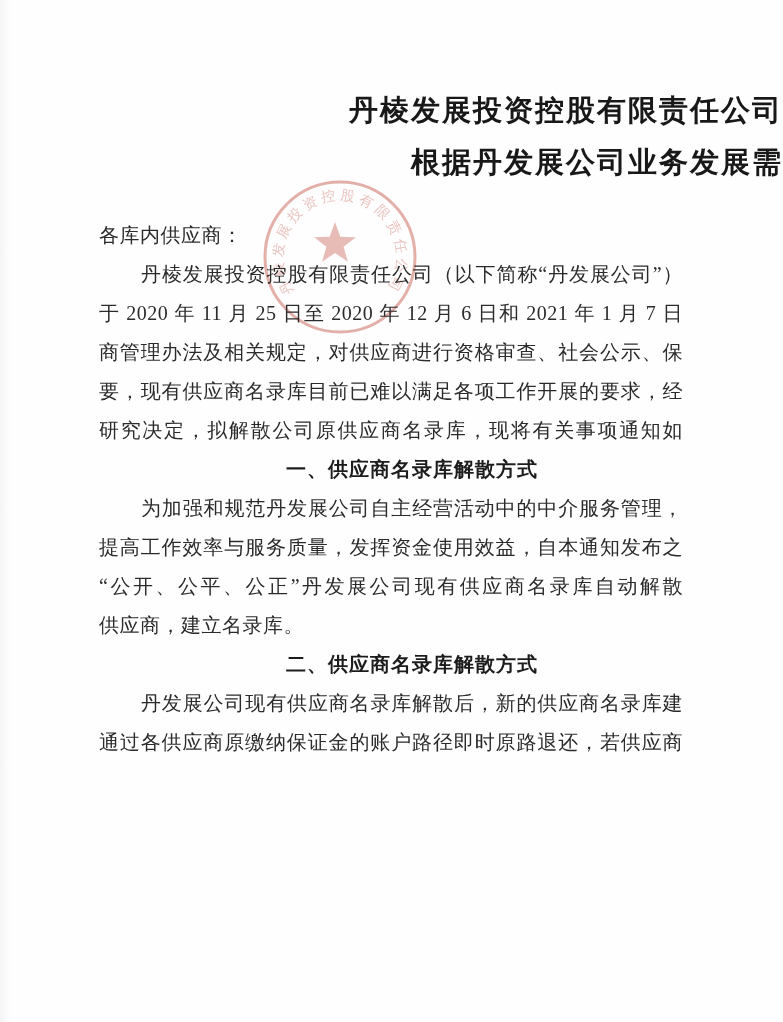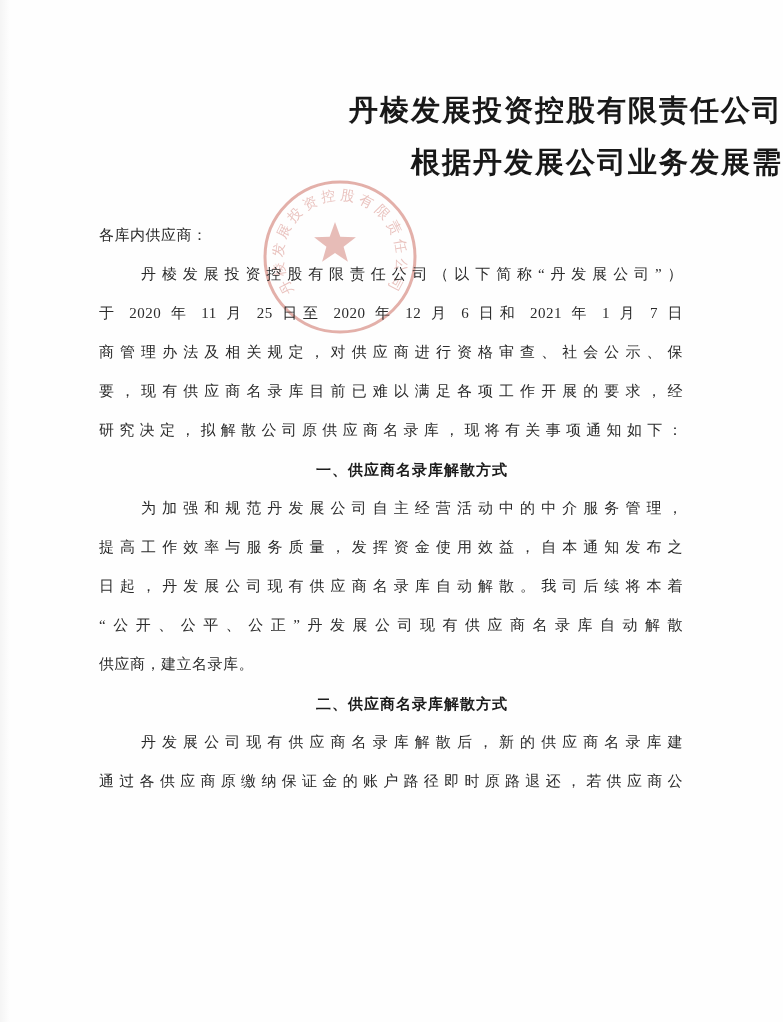--- a/index.html
+++ b/index.html
@@ -38,21 +38,21 @@
   }
   .body-block {
     position: absolute;
     top: 216px;
     left: 99px;
     width: 584px;
   }
   .line {
     height: 39px;
     line-height: 39px;
-    font-size: 15px;
+    font-size: 20px;
     letter-spacing: 0.5px;
     overflow: hidden;
     white-space: nowrap;
     color: #2b2b2b;
   }
   .line.justify {
     white-space: normal;
     text-align: justify;
     text-align-last: justify;
   }
@@ -106,21 +106,20 @@
 
   <div class="line">各库内供应商：</div>
       <div class="line indent justify">丹棱发展投资控股有限责任公司（以下简称“丹发展公司”）</div>
       <div class="line justify">于 2020 年 11 月 25 日至 2020 年 12 月 6 日和 2021 年 1 月 7 日</div>
       <div class="line justify">商管理办法及相关规定，对供应商进行资格审查、社会公示、保</div>
       <div class="line justify">要，现有供应商名录库目前已难以满足各项工作开展的要求，经</div>
       <div class="line justify">研究决定，拟解散公司原供应商名录库，现将有关事项通知如下：</div>
       <div class="line heading indent">一、供应商名录库解散方式</div>
       <div class="line indent justify">为加强和规范丹发展公司自主经营活动中的中介服务管理，</div>
       <div class="line justify">提高工作效率与服务质量，发挥资金使用效益，自本通知发布之</div>
-      <div class="line justify">日起，丹发展公司现有供应商名录库自动解散。我司后续将本着</div>
       <div class="line justify">“公开、公平、公正”丹发展公司现有供应商名录库自动解散</div>
       <div class="line">供应商，建立名录库。</div>
       <div class="line heading indent">二、供应商名录库解散方式</div>
       <div class="line indent justify">丹发展公司现有供应商名录库解散后，新的供应商名录库建</div>
       <div class="line justify">通过各供应商原缴纳保证金的账户路径即时原路退还，若供应商公</div>
     </div>
 
 </div>
 
 </body></html>

